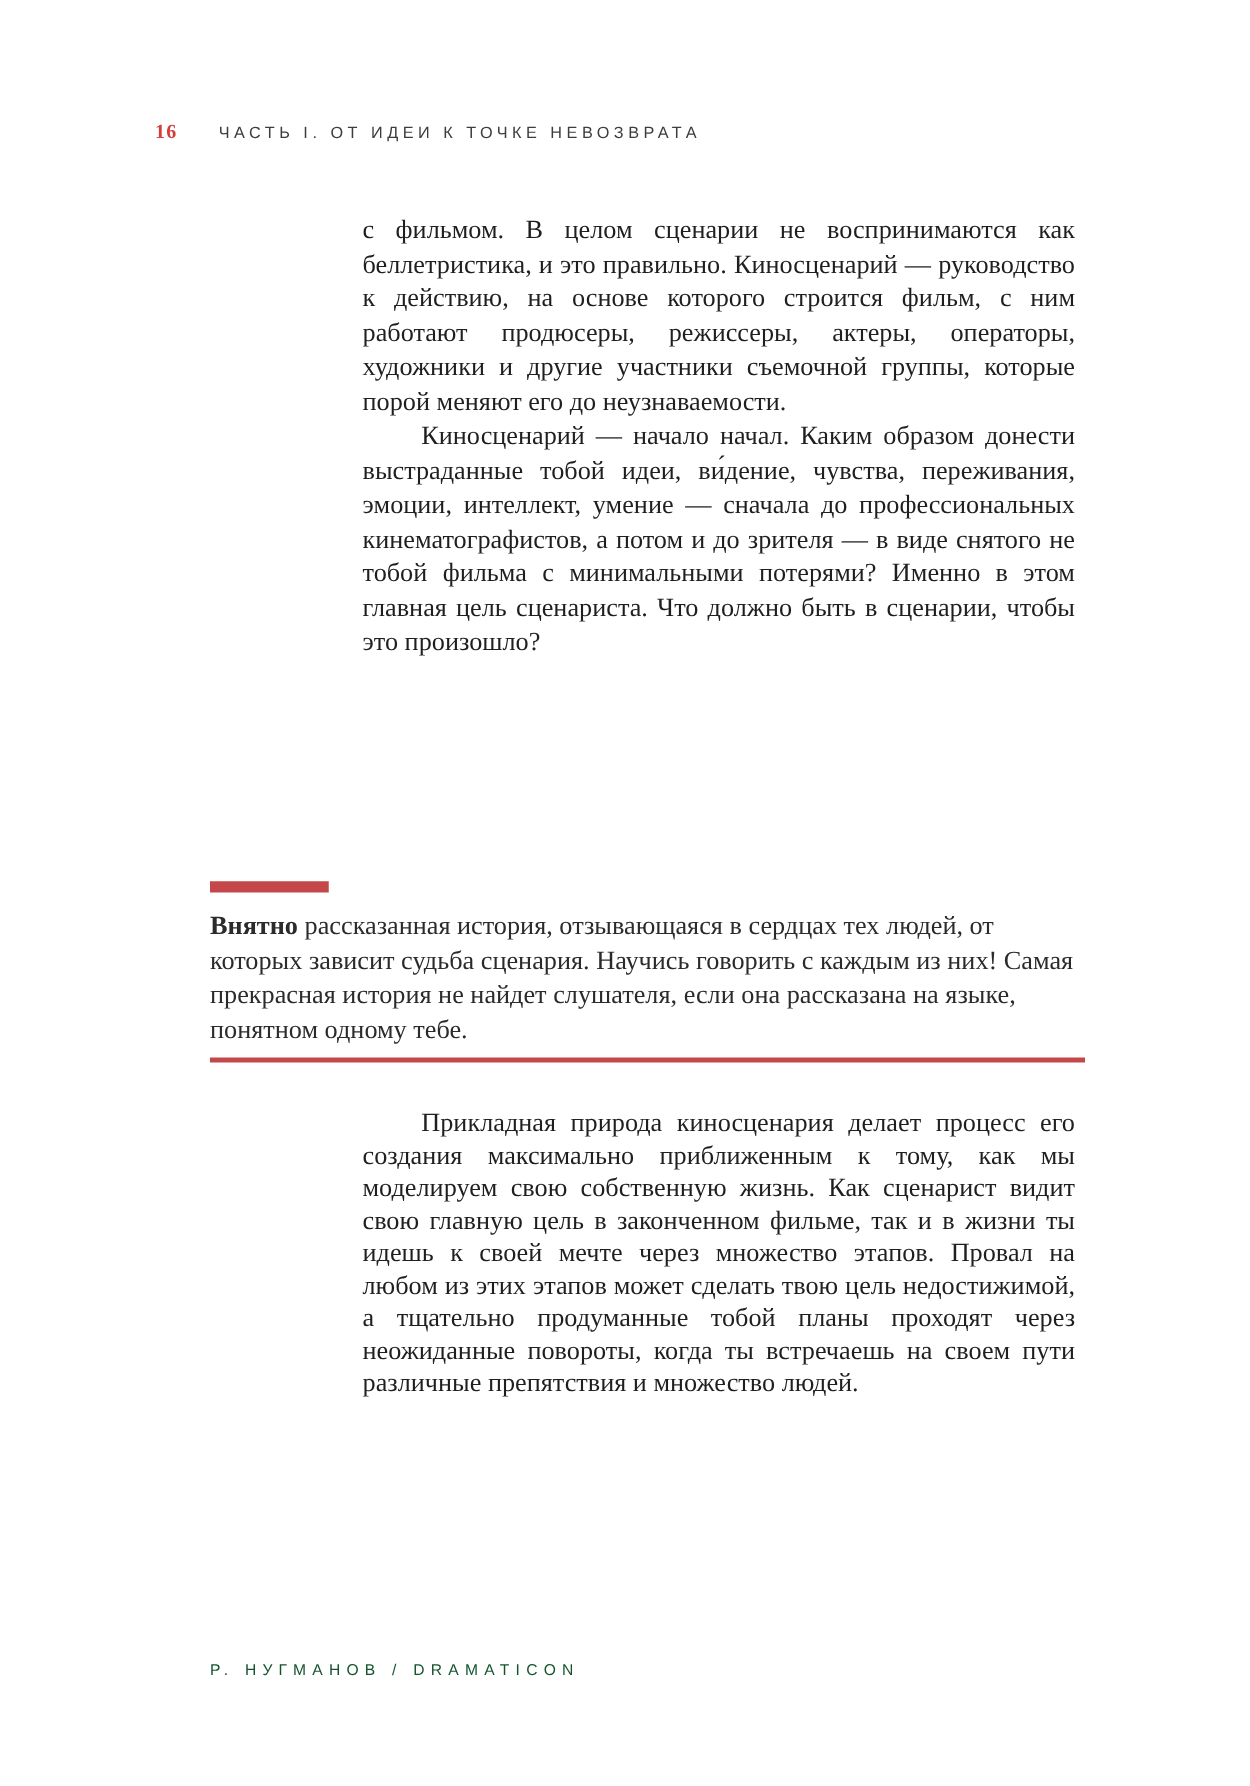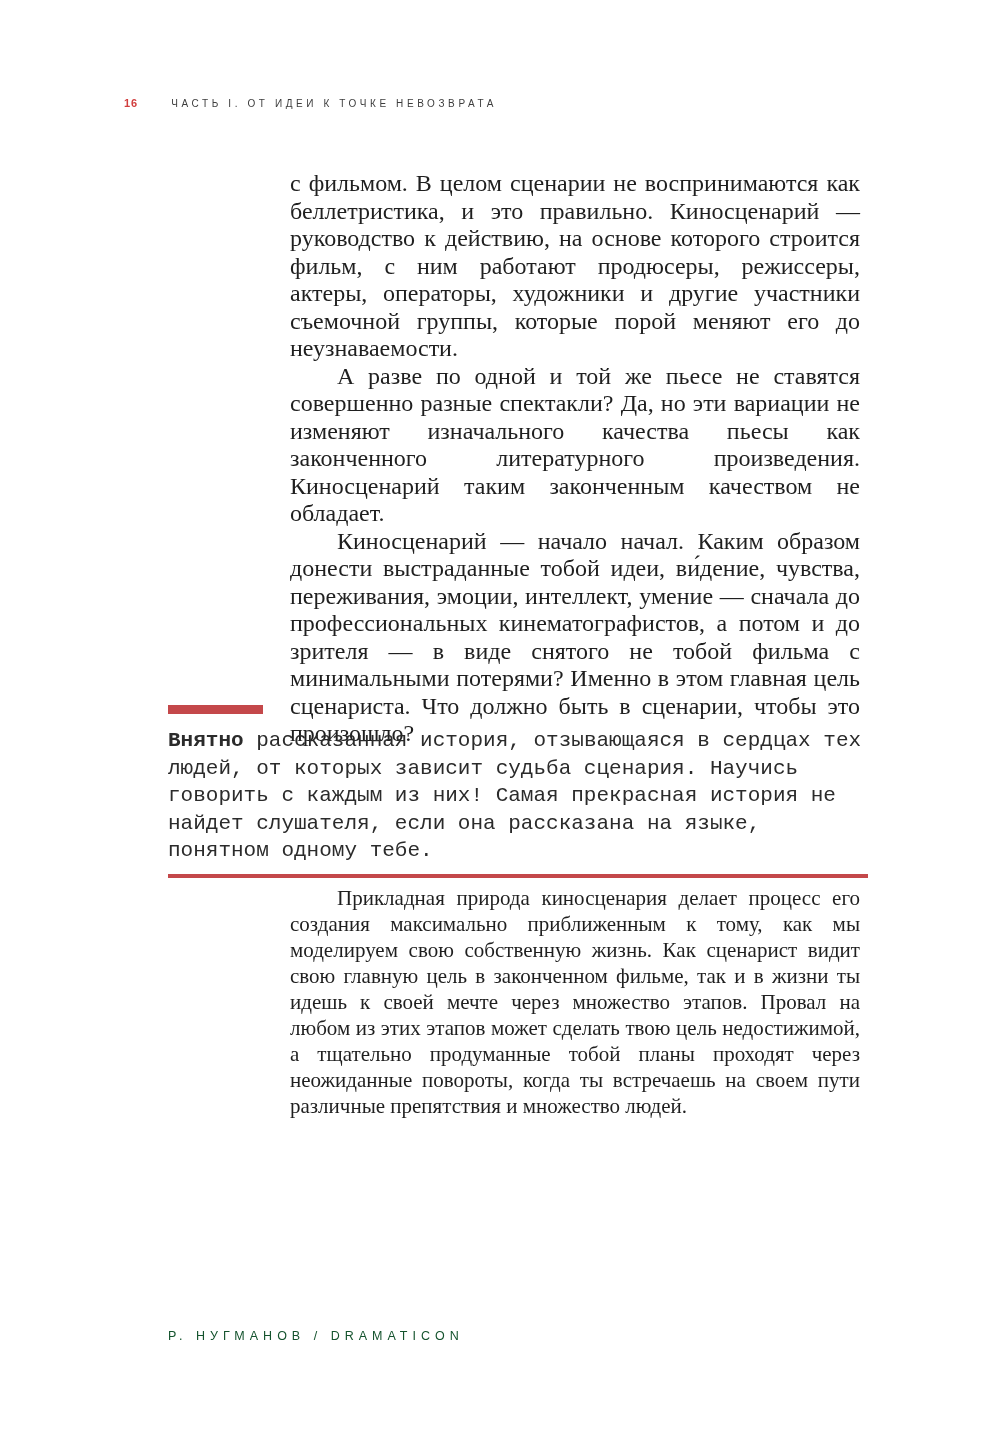--- a/index.html
+++ b/index.html
@@ -17,41 +17,42 @@
   .running-header {
     position: absolute;
     top: 97px;
     left: 124px;
     display: flex;
     align-items: baseline;
     font-family: "Liberation Sans", sans-serif;
   }
   .page-number {
     color: #d13e3e;
-    font-size: 11px;
+    font-size: 16px;
     font-weight: bold;
     letter-spacing: 1px;
+    font-family: Liberation Serif, serif;
   }
   .chapter-title {
     margin-left: 33px;
     color: #3d3d3d;
-    font-size: 10px;
+    font-size: 13px;
     letter-spacing: 3.6px;
     font-weight: normal;
   }
 
   
   .body-column {
     position: absolute;
     left: 290px;
     top: 170px;
     width: 570px;
   }
   .body-column p {
-    font-size: 24px;
+    font-size: 21px;
     line-height: 27.5px;
     color: #1f1f1f;
     text-align: justify;
     hyphens: auto;
     -webkit-hyphens: auto;
   }
   .body-column p.indented { text-indent: 47px; }
 
   
   .callout {
@@ -61,21 +62,21 @@
     width: 700px;
   }
   .callout-top-bar {
     width: 95px;
     height: 9px;
     background: #c4484a;
   }
   .callout-text {
     margin-top: 13px;
     width: 696px;
-    font-family: Liberation Mono, monospace;
+    font-family: Liberation Serif, serif;
     font-size: 21px;
     line-height: 27.5px;
     color: #2b2b2b;
     text-align: left;
   }
   .callout-lead { font-weight: bold; }
   .callout-rule {
     margin-top: 9px;
     width: 700px;
     height: 4px;
@@ -116,21 +117,20 @@
 
 <div class="page">
 
   <div class="running-header">
     <span class="page-number">16</span>
     <span class="chapter-title">ЧАСТЬ I. ОТ ИДЕИ К ТОЧКЕ НЕВОЗВРАТА</span>
   </div>
 
   <div class="body-column" lang="ru">
     <p>с фильмом. В целом сценарии не воспринимаются как беллетристика, и это правильно. Киносценарий — руководство к действию, на основе которого строится фильм, с ним работают продюсеры, режиссеры, актеры, операторы, художники и другие участники съемочной группы, которые порой меняют его до неузнаваемости.</p>
-    <p class="indented">А разве по одной и той же пьесе не ставятся совершенно разные спектакли? Да, но эти вариации не изменяют изначального качества пьесы как законченного литературного произведения. Киносценарий таким законченным качеством не обладает.</p>
     <p class="indented">Киносценарий — начало начал. Каким образом донести выстраданные тобой идеи, ви́дение, чувства, переживания, эмоции, интеллект, умение — сначала до профессиональных кинематографистов, а потом и до зрителя — в виде снятого не тобой фильма с минимальными потерями? Именно в этом главная цель сценариста. Что должно быть в сценарии, чтобы это произошло?</p>
   </div>
 
   <div class="callout">
     <div class="callout-top-bar"></div>
     <div class="callout-text">
       <span class="callout-lead">Внятно</span><span> рассказанная история, отзывающаяся в сердцах тех людей, от которых зависит судьба сценария. Научись говорить с каждым из них! Самая прекрасная история не найдет слушателя, если она рассказана на языке, понятном одному тебе.</span>
     </div>
     <div class="callout-rule"></div>
   </div>

